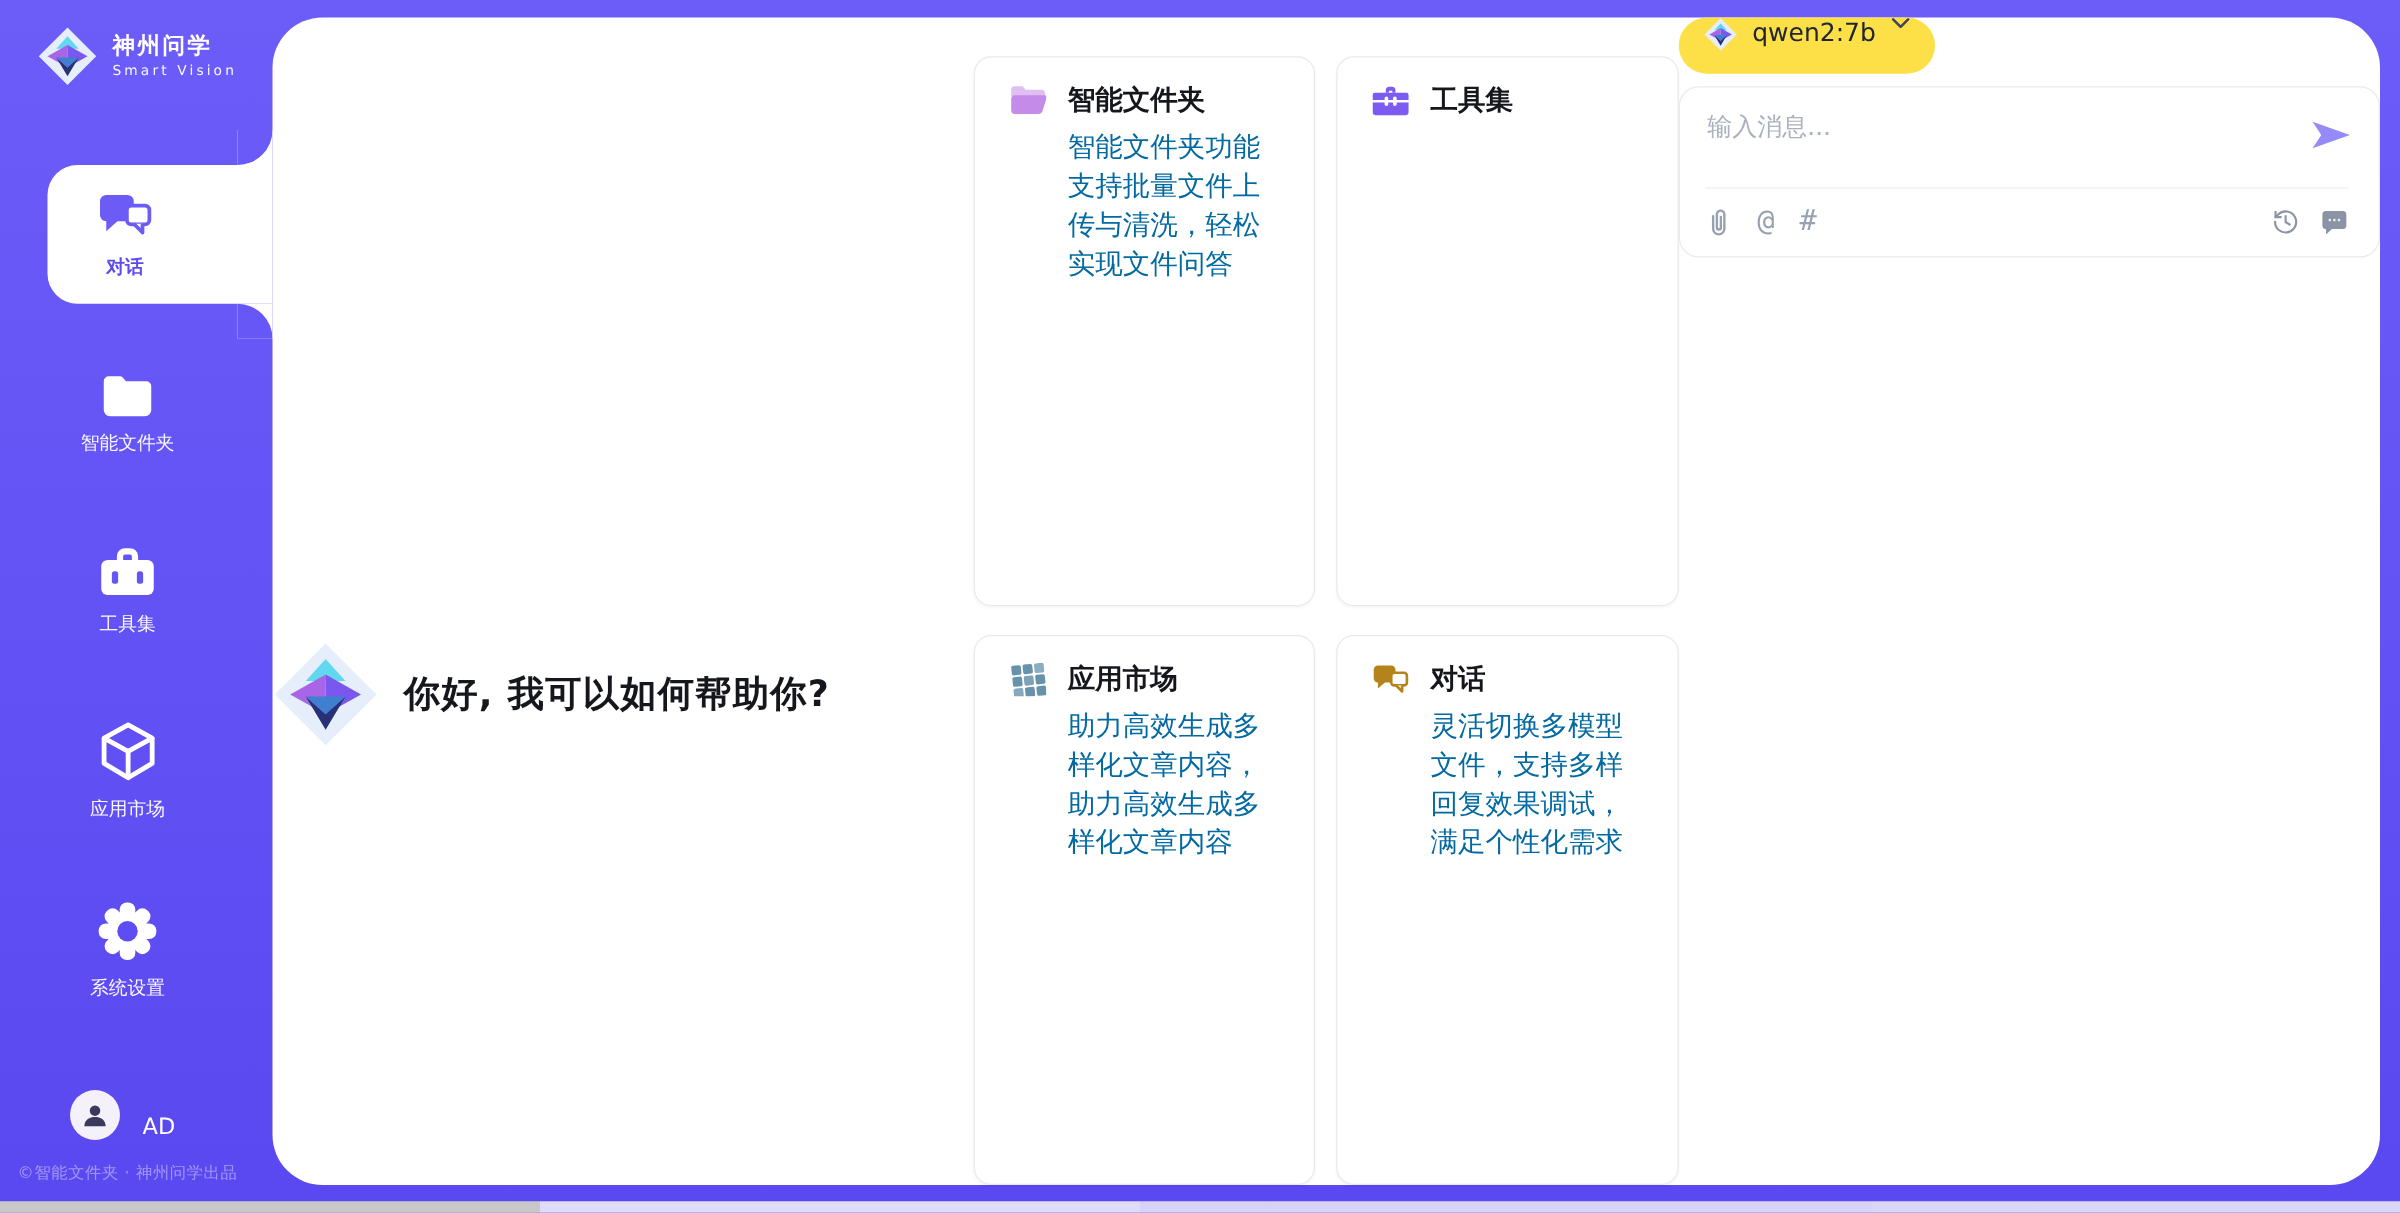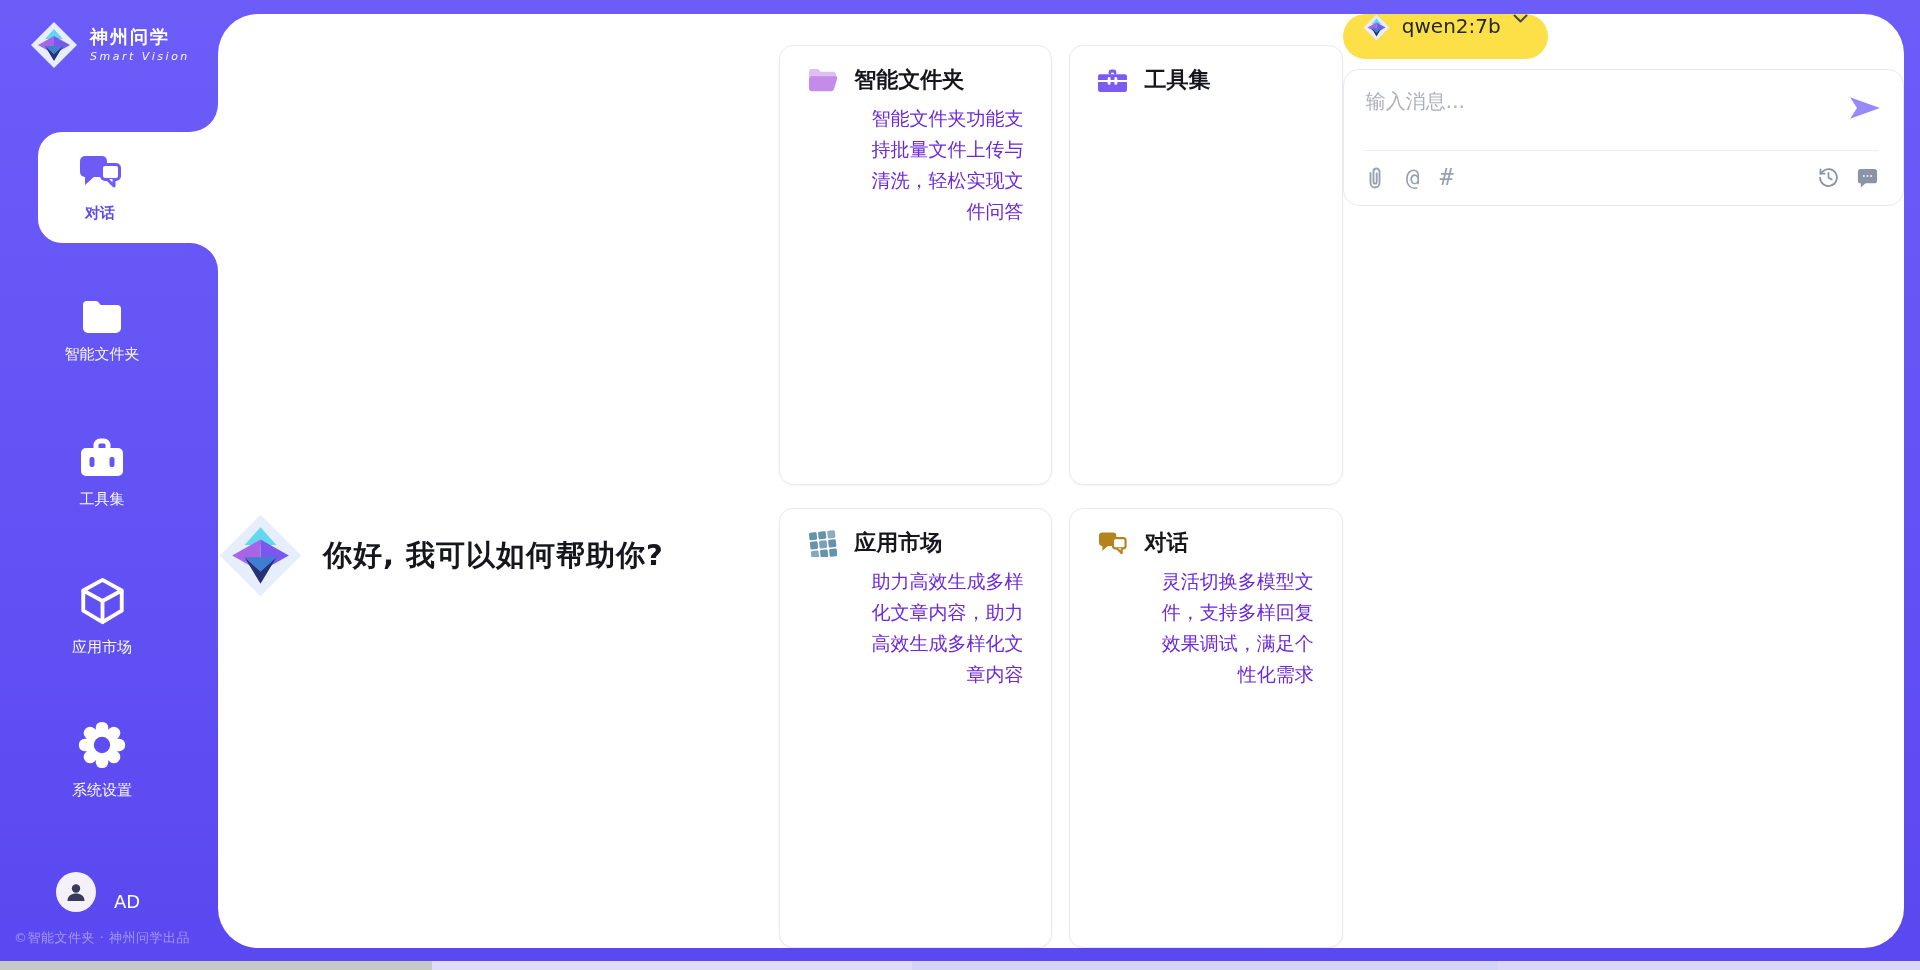--- a/index.html
+++ b/index.html
@@ -8,21 +8,21 @@
     width:1920px; height:970px; position:relative; overflow:hidden;
     background: linear-gradient(180deg, #6C5DF9 0%, #5A48F0 100%);
     font-family: "DejaVu Sans", "Liberation Sans", sans-serif;
   }
 
   
   .sidebar { position:absolute; left:0; top:0; width:218px; height:100%; }
   .logo-row { position:absolute; left:30px; top:20px; display:flex; align-items:center; gap:12px; }
   .logo-gem { width:48px; height:50px; }
   .logo-name { color:#fff; font-size:18px; font-weight:bold; letter-spacing:2px; line-height:1.1; }
-  .logo-sub { color:rgba(255,255,255,.95); font-size:11px; letter-spacing:2.5px; margin-top:3px;font-style:italic; }
+  .logo-sub { color:rgba(255,255,255,.95); font-size:11px; letter-spacing:2.5px; margin-top:3px; }
 
   .nav { position:absolute; top:132px; left:0; width:218px; }
   .nav-item {
     position:relative; width:204px; height:111px; margin-bottom:32px;
     display:flex; flex-direction:column; align-items:center; justify-content:center;
     cursor:pointer; color:#fff;
   }
   .nav-item .nav-label { margin-top:11px; font-size:15px; color:rgba(255,255,255,.96); }
   .nav-item.active {
     margin-left:38px; width:180px; padding-right:56px;
@@ -51,21 +51,21 @@
 
   .cards { margin:31px auto 0; width:948px; display:grid; grid-template-columns:1fr 1fr; gap:23px 17px; }
   .card {
     background:#fff; border:1px solid #E9E9F0; border-radius:14px;
     padding:19px 28px 15px; min-height:127px; cursor:pointer;
     box-shadow:0 1px 3px rgba(25,25,60,.04);
   }
   .card-head { display:flex; align-items:center; gap:17px; }
   .card-icon { width:29px; height:27px; flex:0 0 auto; }
   .card-title { font-size:22px; font-weight:bold; color:#15171C; }
-  .card-desc { margin:8px 0 0 46px; font-size:19px; line-height:31px; color:#6d28d9;text-align:right; }
+  .card-desc { margin:8px 0 0 46px; font-size:22px; line-height:31px; color:#0369a1; }
 
   .spacer { flex:1; }
   .bottom { width:944px; margin:0 auto 43px; }
   .model-pill {
     display:inline-flex; align-items:flex-start; gap:12px; height:45px; padding:0 20px;
     background:#fde047; border-radius:23px; cursor:pointer;
   }
   .pill-gem { width:27px; height:27px; }
   .pill-label { font-size:20px; color:#22262E; }
   .composer {

